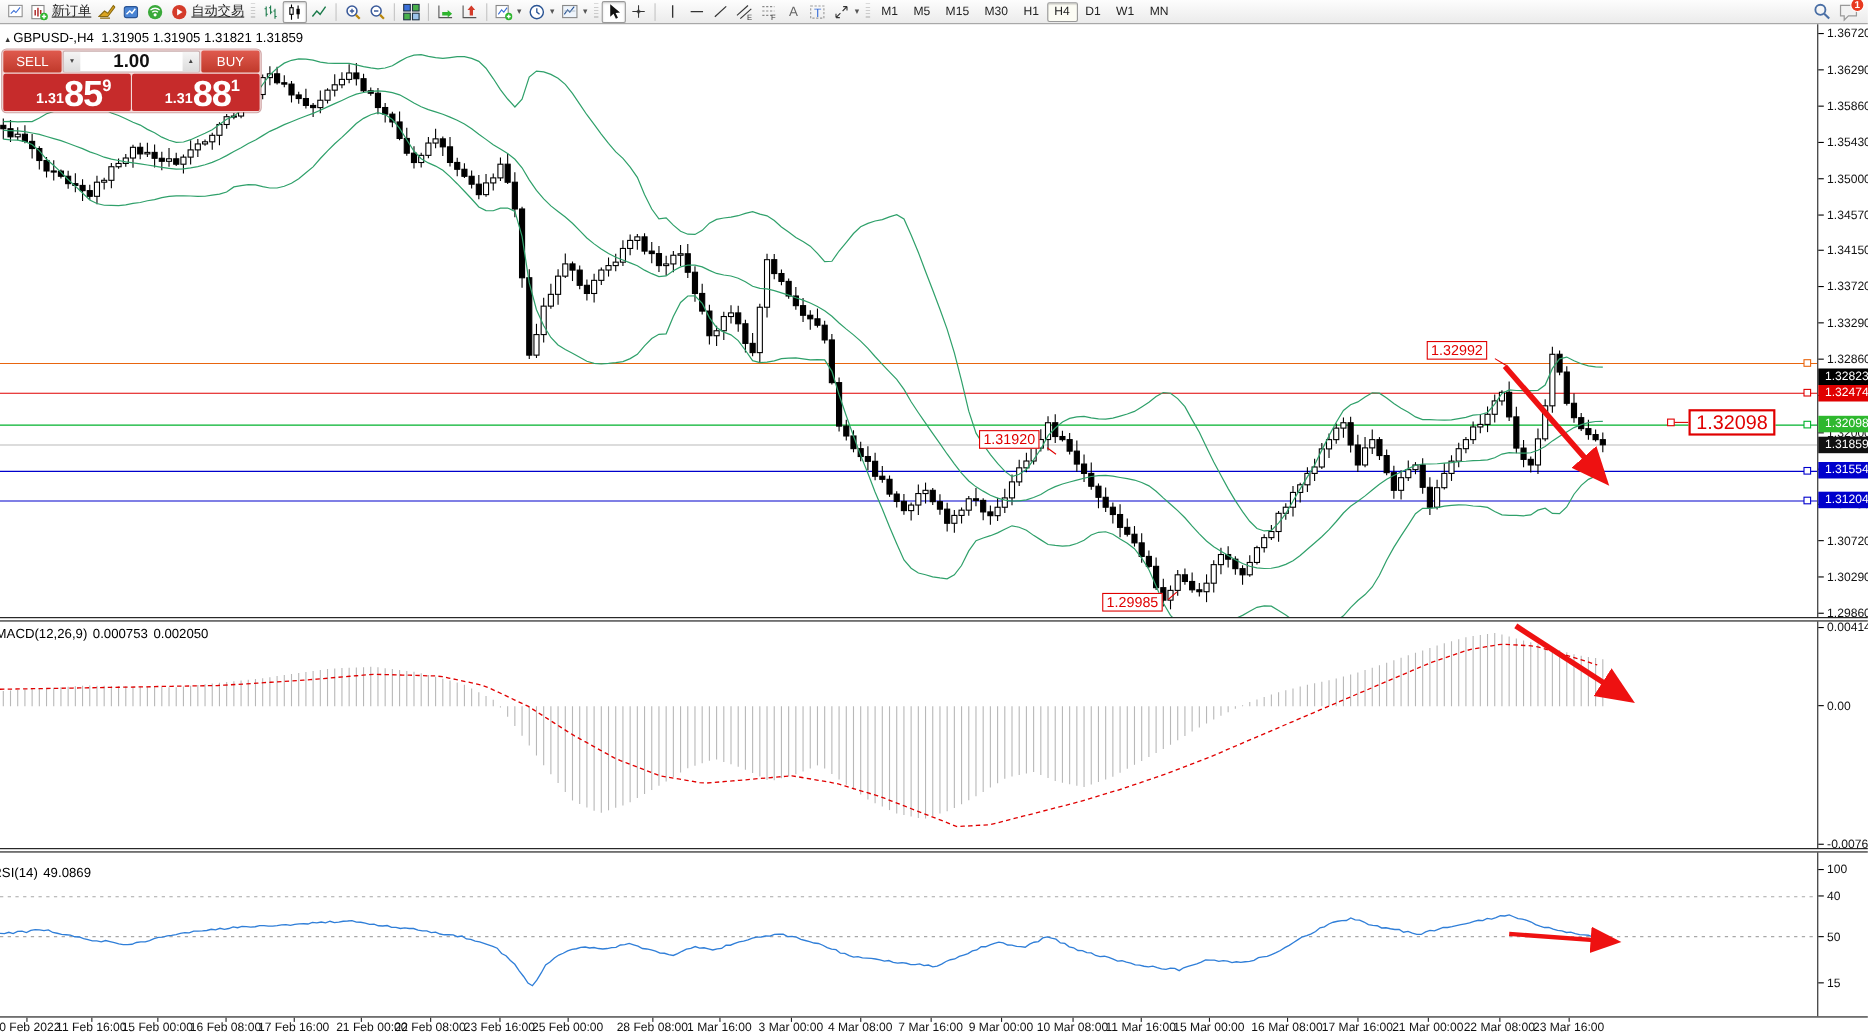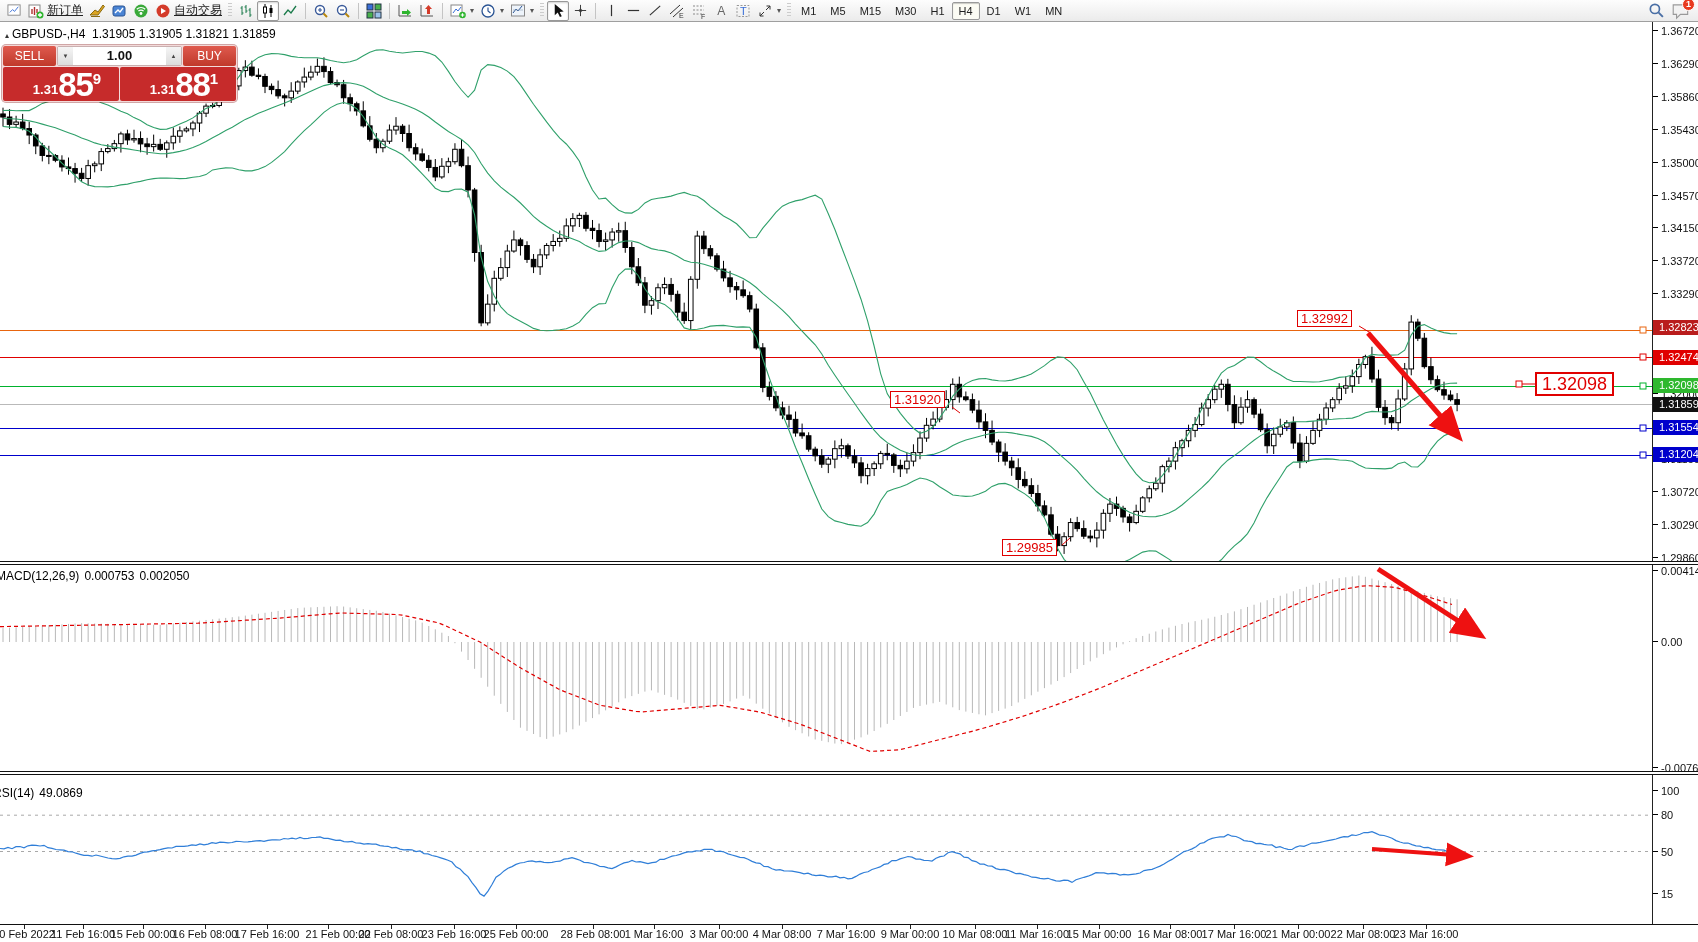--- a/index.html
+++ b/index.html
@@ -58,21 +58,21 @@
 
   
   .trade-panel { position:absolute; left:2px; top:45px; width:235px; height:57px; z-index:8;
     background:#f3dada; border-radius:4px; padding:1px; box-shadow:0 0 0 1px rgba(120,0,0,.35); }
   .tp-row1 { display:flex; height:20px; gap:1px; }
   .tp-btn { flex:0 0 53px; background:linear-gradient(#df5a4e,#c0392b); color:#fff; font-size:12px;
     border:none; border-radius:2px; cursor:pointer; }
   .tp-vol { flex:1; display:flex; background:#fff; border:1px solid #c9b0b0; border-radius:2px; overflow:hidden; }
   .tp-step { width:15px; background:linear-gradient(#f5f5f5,#dcdcdc); border:none; font-size:6px;
     color:#444; cursor:pointer; }
-  .tp-amount { flex:1; font-size:13px; font-weight:bold; color:#111; text-align:center; line-height:18px; }
+  .tp-amount { flex:1; font-size:17px; font-weight:bold; color:#111; text-align:center; line-height:18px; }
   .tp-row2 { display:flex; height:34px; gap:1px; margin-top:1px; }
   .tp-price { flex:1; background:#c62b2b; color:#fff; display:flex; align-items:flex-end;
     justify-content:center; border-radius:2px; padding-bottom:1px;padding-left:12px; }
   .tp-price .sm { font-size:13px; font-weight:bold; margin-bottom:3px; }
   .tp-price .bg { font-size:33px; font-weight:bold; line-height:30px; letter-spacing:-1px; }
   .tp-price .sup { font-size:15px; font-weight:bold; margin-bottom:13px; }
 
   svg text { font-family:"Liberation Sans", sans-serif; }
   .ico { display:block; }
 </style>
@@ -1064,24 +1064,24 @@
       <div class="ptick" style="top: 365.519px;">1.32000</div>
       <div class="ptick" style="top: 398.545px;">1.31570</div>
       <div class="ptick" style="top: 430.803px;">1.31150</div>
       <div class="ptick" style="top: 463.829px;">1.30720</div>
       <div class="ptick" style="top: 496.856px;">1.30290</div>
       <div class="ptick" style="top: 529.882px;">1.29860</div>
       <div class="ptick" style="top: 543px;">0.004144</div>
       <div class="ptick" style="top: 614px;">0.00</div>
       <div class="ptick" style="top: 740px;">-0.007664</div>
       <div class="ptick" style="top: 763px;">100</div>
-      <div class="ptick" style="top: 787px;">80</div>
+      <div class="ptick" style="top: 787px;">40</div>
       <div class="ptick" style="top: 824px;">50</div>
       <div class="ptick" style="top: 866px;">15</div>
-      <div class="pbadge" style="background: #b91c1c; top: 298px;">1.32823</div>
+      <div class="pbadge" style="background: #000000; top: 313px;">1.32823</div>
       <div class="pbadge" style="background: rgb(224, 0, 0); top: 327.614px;">1.32474</div>
       <div class="pbadge" style="background: rgb(46, 184, 46); top: 356.492px;">1.32098</div>
       <div class="pbadge" style="background: rgb(17, 17, 17); top: 374.849px;">1.31859</div>
       <div class="pbadge" style="background: rgb(0, 0, 204); top: 398.274px;">1.31554</div>
       <div class="pbadge" style="background: rgb(0, 0, 204); top: 425.156px;">1.31204</div>
     </div>
 
   <div class="sep" style="top:561px"></div>
   <div class="sep" style="top:771px"></div>
 

